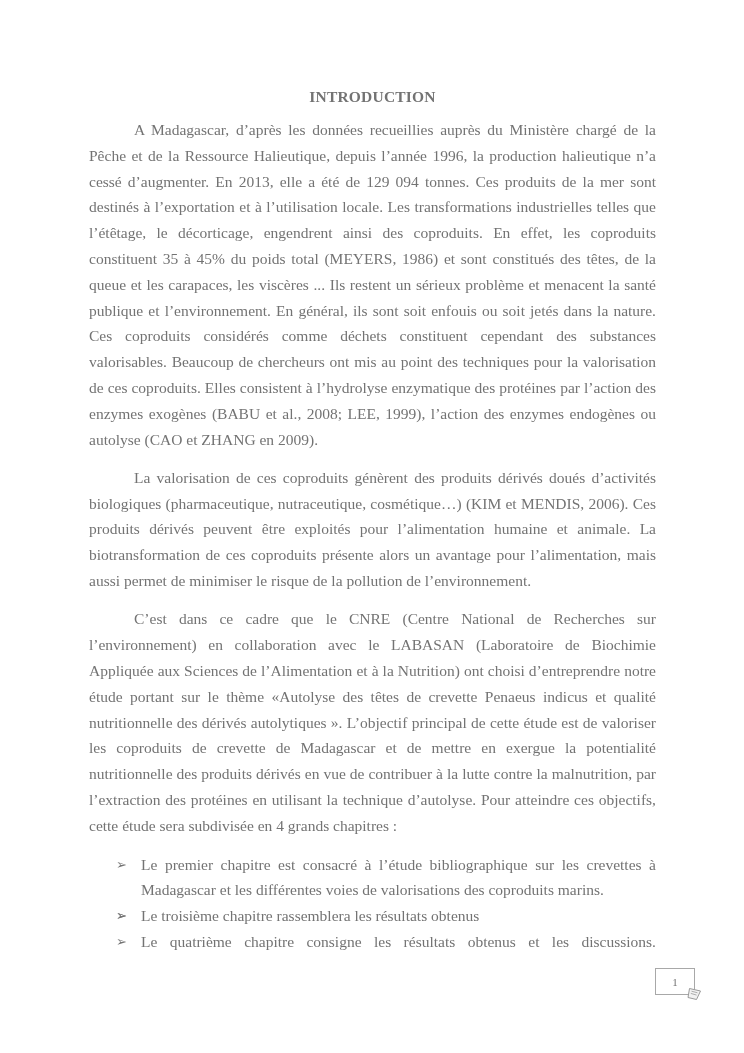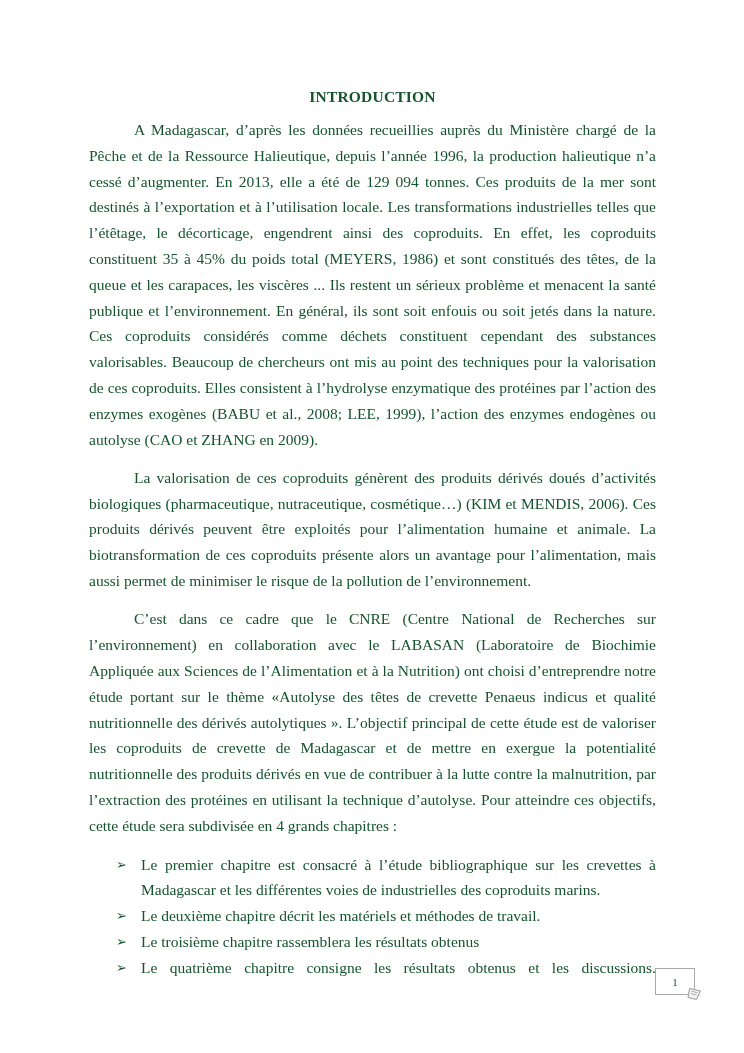--- a/index.html
+++ b/index.html
@@ -1,21 +1,21 @@
 <!DOCTYPE html>
 <html><head>
 <meta charset="utf-8">
 <style>
   html, body { margin: 0; padding: 0; background: #ffffff; }
   .page {
     position: relative;
     width: 744px;
     height: 1053px;
     background: #ffffff;
-    color: #14532d;
+    color: #737373;
     font-family: "Liberation Serif", serif;
     overflow: hidden;
   }
   .content {
     position: absolute;
     left: 89px;
     top: 84px;
     width: 567px;
   }
   .title {
@@ -87,25 +87,24 @@
 
     <p class="para"><span>A Madagascar, d’après les données recueillies auprès du Ministère chargé de la Pêche et de la Ressource Halieutique, depuis l’année 1996, la production halieutique n’a cessé d’augmenter. En 2013, elle a été de 129 094 tonnes. Ces produits de la mer sont destinés à l’exportation et à l’utilisation locale. Les transformations industrielles telles que l’étêtage, le décorticage, engendrent ainsi des coproduits. En effet, les coproduits constituent 35 à 45% du poids total (MEYERS, 1986) et sont constitués des têtes, de la queue et les carapaces, les viscères ... Ils restent un sérieux problème et menacent la santé publique et l’environnement. En général, ils sont soit enfouis ou soit jetés dans la nature. Ces coproduits considérés comme déchets constituent cependant des substances valorisables. Beaucoup de chercheurs ont mis au point des techniques pour la valorisation de ces coproduits. Elles consistent à l’hydrolyse enzymatique des protéines par l’action des enzymes exogènes (BABU </span><span class="italic">et al.</span><span>, 2008; LEE, 1999), l’action des enzymes endogènes ou autolyse (CAO et ZHANG en 2009).</span></p>
 
     <p class="para"><span>La valorisation de ces coproduits génèrent des produits dérivés doués d’activités biologiques (pharmaceutique, nutraceutique, cosmétique…) (KIM et MENDIS, 2006). Ces produits dérivés peuvent être exploités pour l’alimentation humaine et animale. La biotransformation de ces coproduits présente alors un avantage pour l’alimentation, mais aussi permet de minimiser le risque de la pollution de l’environnement.</span></p>
 
     <p class="para"><span>C’est dans ce cadre que le CNRE (Centre National de Recherches sur l’environnement) en collaboration avec le LABASAN (Laboratoire de Biochimie Appliquée aux Sciences de l’Alimentation et à la Nutrition)  ont choisi d’entreprendre notre étude portant sur le thème «Autolyse des têtes de crevette </span><span class="italic">Penaeus indicus</span><span> et qualité nutritionnelle des dérivés autolytiques ». L’objectif principal de cette étude est de valoriser les coproduits de crevette de Madagascar et de mettre en exergue la potentialité nutritionnelle des produits dérivés en vue de contribuer à la lutte contre la malnutrition, par l’extraction des protéines en utilisant la technique d’autolyse. Pour atteindre ces objectifs, cette étude sera subdivisée en 4 grands chapitres :</span></p>
 
     <ul class="bullets">
       <li class="bullet">
         <span class="marker">➢</span>
-        <span>Le premier chapitre est consacré à l’étude bibliographique sur les crevettes à Madagascar et les différentes voies de industrielles des coproduits marins.</span>
+        <span>Le premier chapitre est consacré à l’étude bibliographique sur les crevettes à Madagascar et les différentes voies de valorisations des coproduits marins.</span>
       </li>
       <li class="bullet">
         <span class="marker">➢</span>
-        <span>Le deuxième chapitre décrit les matériels et méthodes de travail.</span>
       </li>
       <li class="bullet">
         <span class="marker">➢</span>
         <span>Le troisième chapitre rassemblera les résultats obtenus</span>
       </li>
       <li class="bullet justify-last">
         <span class="marker">➢</span>
         <span>Le quatrième chapitre consigne les résultats obtenus et les discussions.</span>
       </li>
     </ul>

